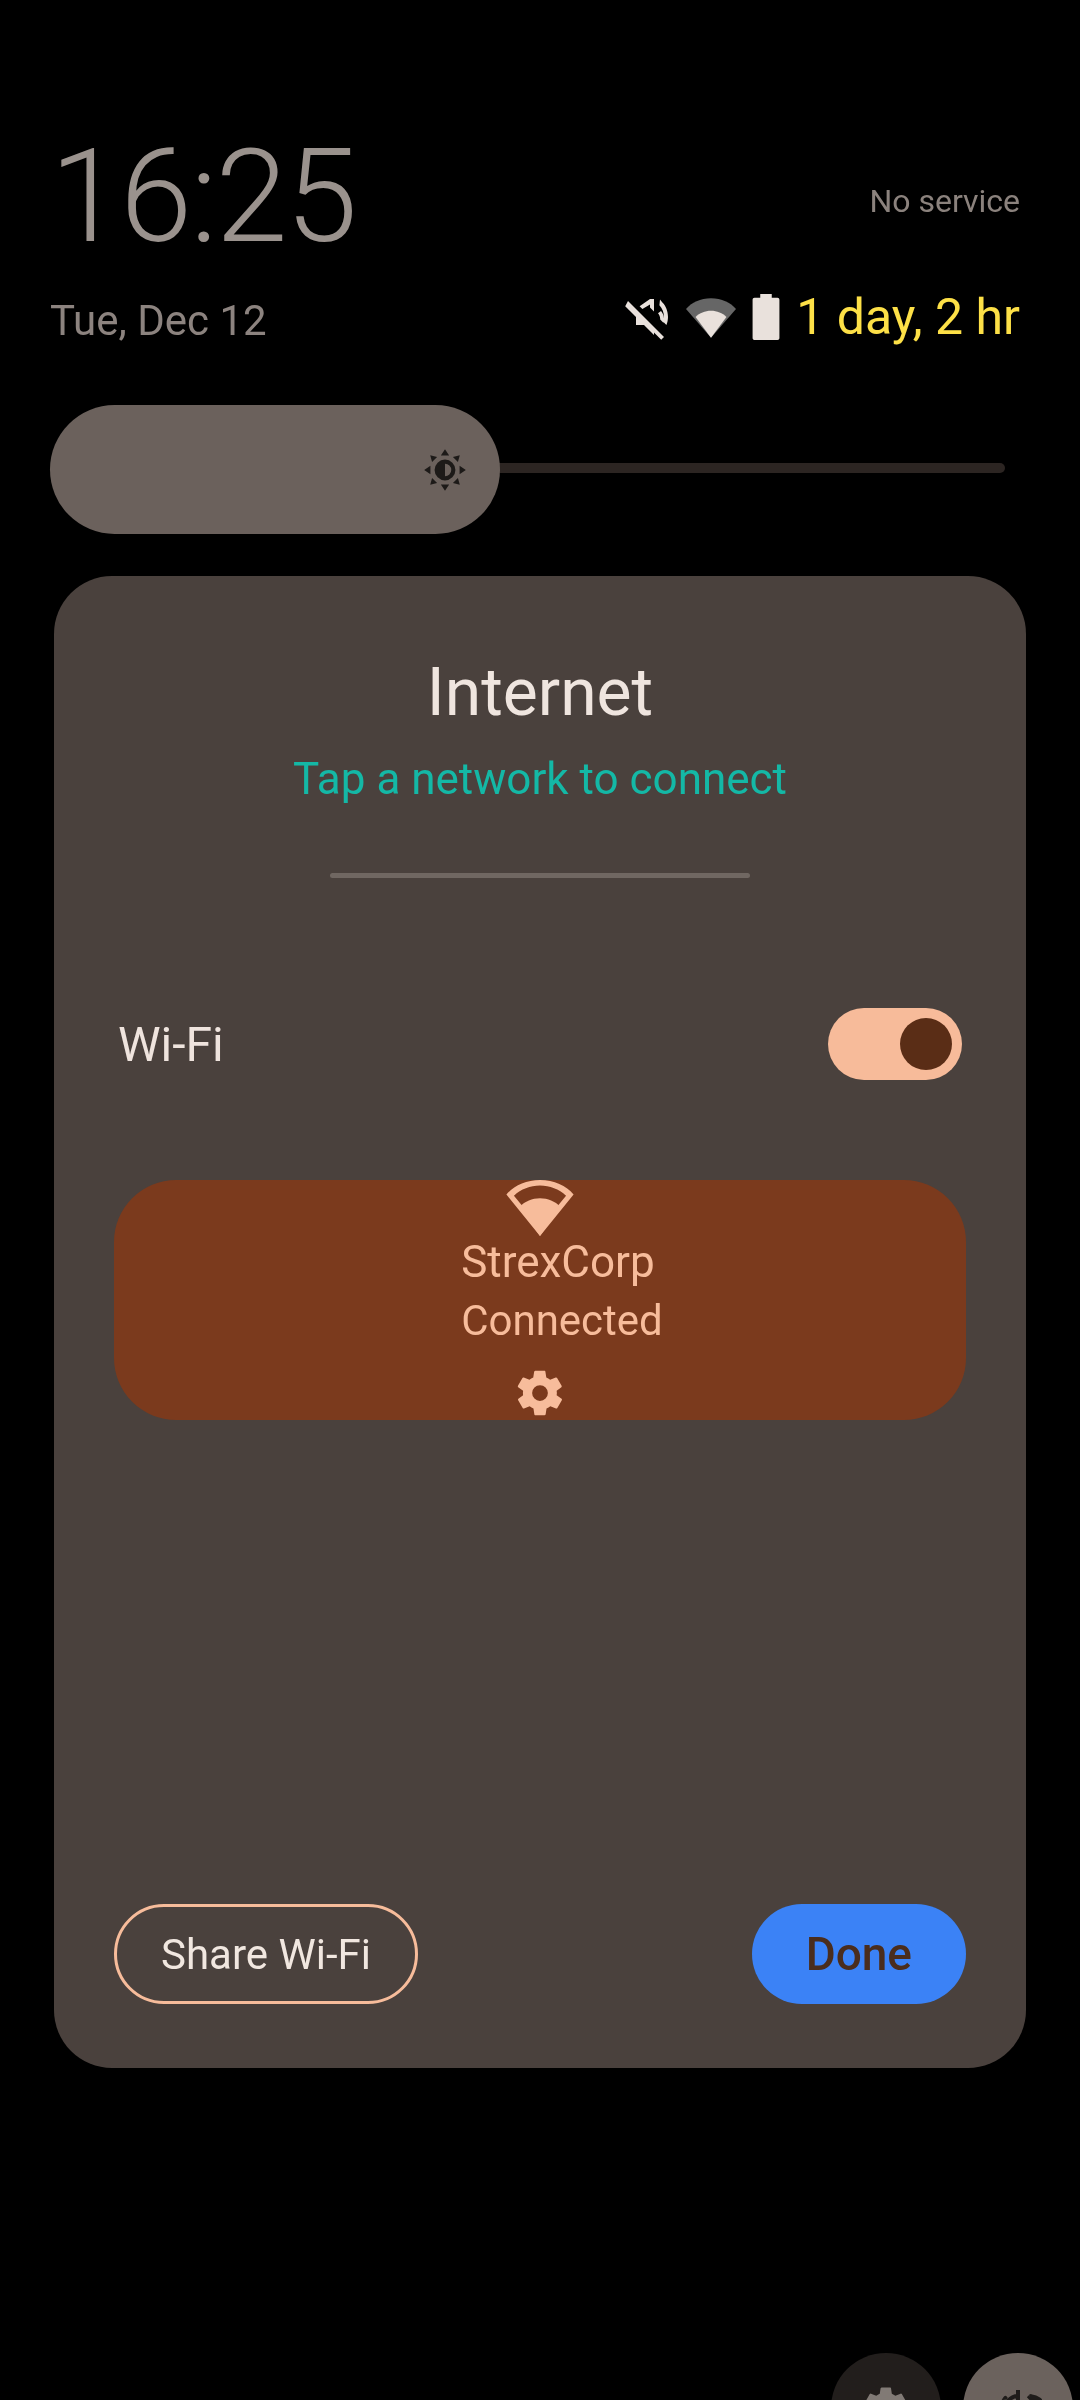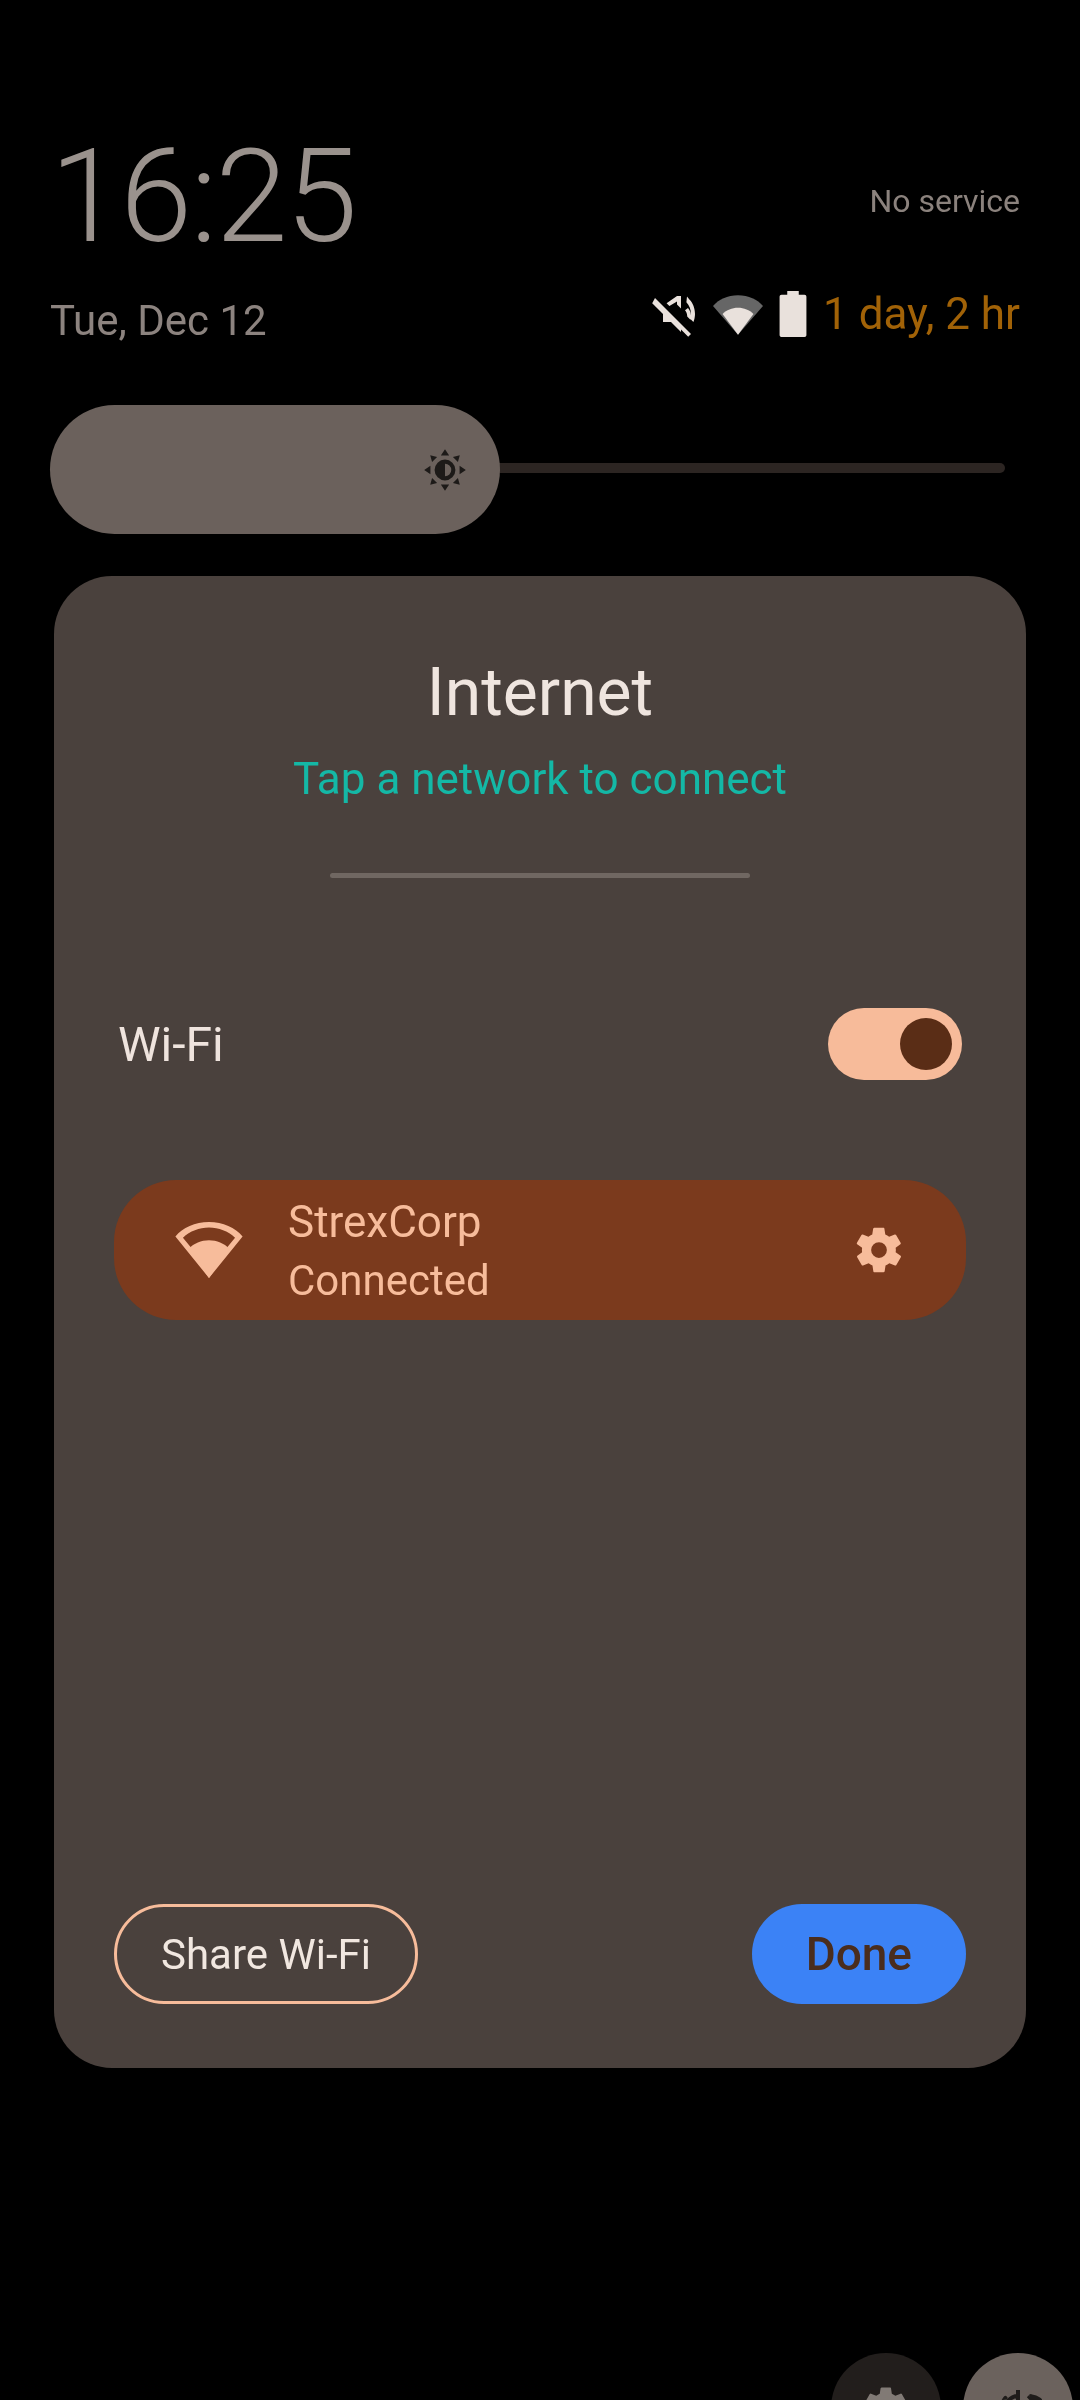--- a/index.html
+++ b/index.html
@@ -6,40 +6,40 @@
   html,body { width:1080px; height:2400px; background:#000; color:#ece0da; overflow:hidden; }
   .screen { position:relative; width:1080px; height:2400px;margin-top:32px; }
 
   
   .status { position:absolute; left:0; right:0; top:0; padding:100px 60px 0 50px; }
   .clock { font-size:130px; font-weight:300; color:#9a928d; letter-spacing:-2px; line-height:1; }
   .carrier { position:absolute; top:150px; right:60px; font-size:32px; color:#8b827d; }
   .date { margin-top:34px; font-size:42px; color:#8c837f; }
   .statusicons { position:absolute; top:256px; right:60px; display:flex; align-items:center; gap:16px; }
   .statusicons svg { display:block; fill:#e9e1dc; }
-  .batt-text { font-size:44px; color:#a16207; }
+  .batt-text { font-size:50px; color:#fde047; }
 
   
   .bright { position:absolute; top:373px; left:50px; right:75px; }
   .bright-track { position:absolute; top:58px; left:0; right:0; height:10px; background:#2c2522; border-radius:5px; }
   .bright-pill { position:relative; width:450px; height:129px; background:#6b615c; border-radius:65px; }
   .bright-pill svg { position:absolute; top:50%; right:30px; transform:translateY(-50%); }
 
   
   .panel { position:absolute; top:544px; left:54px; right:54px; height:1492px; background:#4a413d; border-radius:58px; padding:60px; display:flex; flex-direction:column; }
   .panel-title { text-align:center; font-size:66px; font-weight:400; color:#efe5df; margin-top:18px; }
   .panel-sub { text-align:center; font-size:44px; color:#14b8a6; margin-top:22px; }
   .divider { width:420px; height:5px; background:#706762; margin:68px auto 0; border-radius:3px; }
 
   .wifi-row { display:flex; align-items:center; justify-content:space-between; margin-top:130px; padding:0 4px; }
   .wifi-label { font-size:48px; color:#efe4de; }
   .switch { position:relative; width:134px; height:72px; background:#f7bb9a; border-radius:36px; cursor:pointer; }
   .switch-knob { position:absolute; top:10px; right:10px; width:52px; height:52px; background:#5a2d16; border-radius:50%; }
 
-  .network-card { margin-top:100px; height:140px; background:#7b3a1d; border-radius:62px; display:flex; align-items:center; padding:0 60px; }
+  .network-card { margin-top:100px; height:240px; background:#7b3a1d; border-radius:62px; display:flex; align-items:center; padding:0 60px;flex-direction:column; }
   .net-icon { width:70px; display:flex; justify-content:center; }
   .net-text { margin-left:44px; flex:1; }
   .net-name { font-size:44px; color:#f7bc9b; }
   .net-status { font-size:42px; color:#f7bc9b; margin-top:8px; }
   .net-gear svg { display:block; }
 
   .panel-footer { margin-top:auto; display:flex; align-items:center; justify-content:space-between; padding-bottom:4px; }
   .btn-outline { height:100px; padding:0 44px; border:3px solid #f7bc9b; border-radius:50px; display:flex; align-items:center; font-size:42px; color:#f1e7e0; background:transparent; cursor:pointer; }
   .btn-filled { height:100px; padding:0 54px; background:#3b82f6; border-radius:50px; display:flex; align-items:center; font-size:46px; color:#4a2d1d; font-weight:500; cursor:pointer; border:none; }
 

